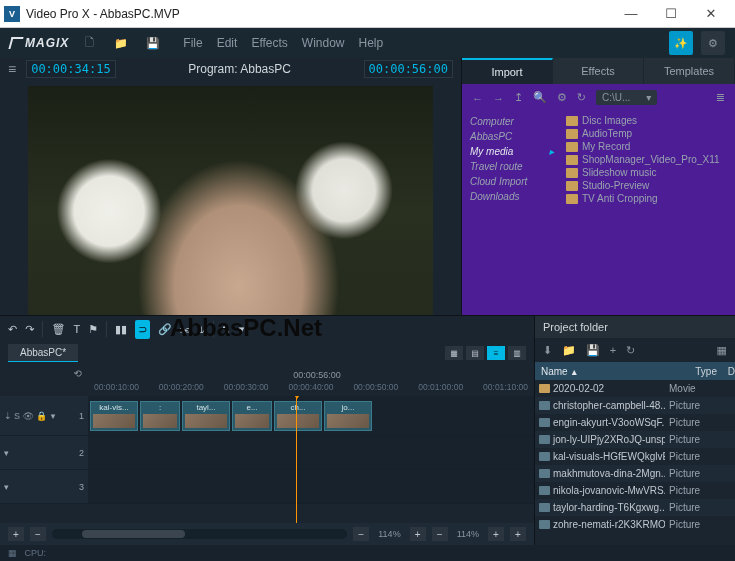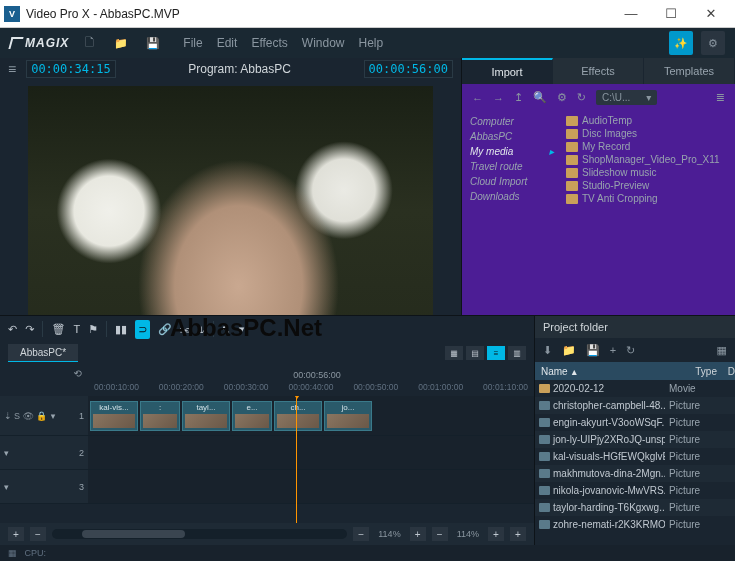--- a/index.html
+++ b/index.html
@@ -212,25 +212,25 @@
         <div>Computer</div>
         <div>AbbasPC</div>
         <div class="active arrow">My media</div>
         <div>Travel route</div>
         <div>Cloud Import</div>
         <div>Downloads</div>
       </div>
       <div class="folder-list">
         <div class="folder-item">
             <div class="folder-icon"></div>
+            <span>Disc Images</span>
+          </div>
+        <div class="folder-item">
+            <div class="folder-icon"></div>
             <span>AudioTemp</span>
-          </div>
-        <div class="folder-item">
-            <div class="folder-icon"></div>
-            <span>Disc Images</span>
           </div>
         <div class="folder-item">
             <div class="folder-icon"></div>
             <span>My Record</span>
           </div>
         <div class="folder-item">
             <div class="folder-icon"></div>
             <span>ShopManager_Video_Pro_X11</span>
           </div>
         <div class="folder-item">
@@ -381,21 +381,21 @@
           <span>Name</span>
           <span>▴</span>
         </div>
       <div class="col2">Type</div>
       <div class="col2" style="flex:0 0 18px">D</div>
     </div>
     <div class="pp-list">
       <div class="pp-row">
           <div class="c1">
             <div class="fic"></div>
-            <span>2020-02-12</span>
+            <span>2020-02-02</span>
           </div>
           <div class="c2">Movie</div>
         </div>
       <div class="pp-row">
           <div class="c1">
             <div class="pic"></div>
             <span>christopher-campbell-48...</span>
           </div>
           <div class="c2">Picture</div>
         </div>

